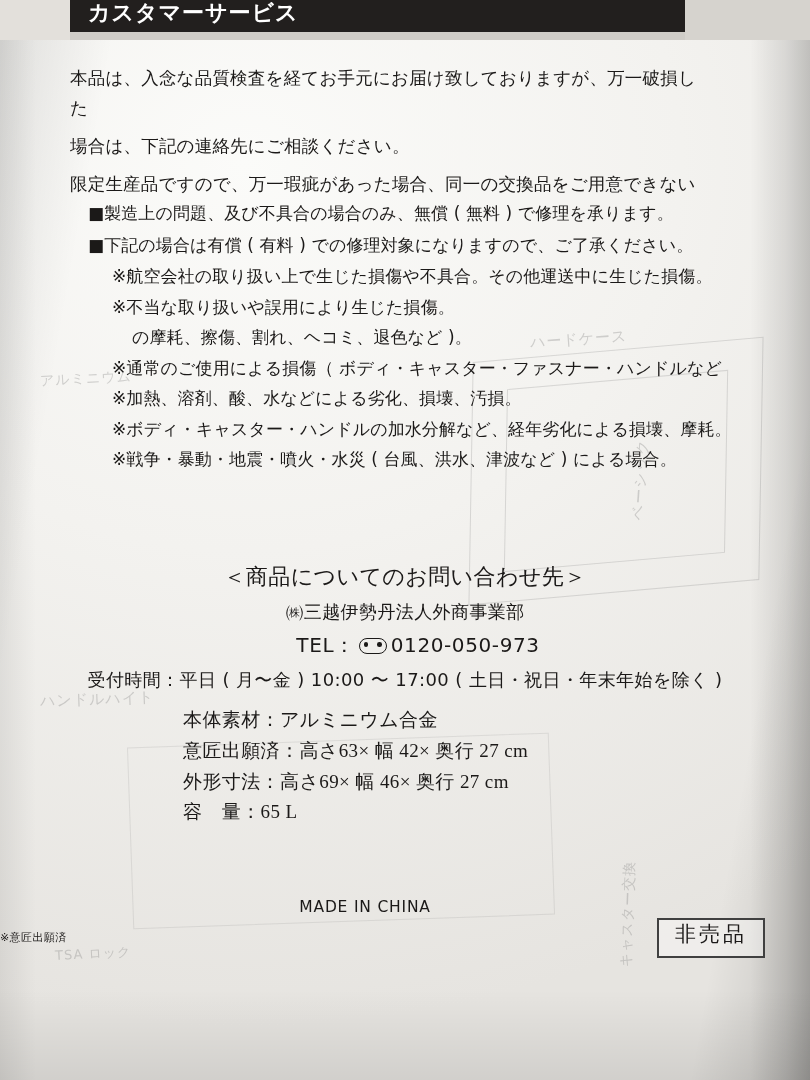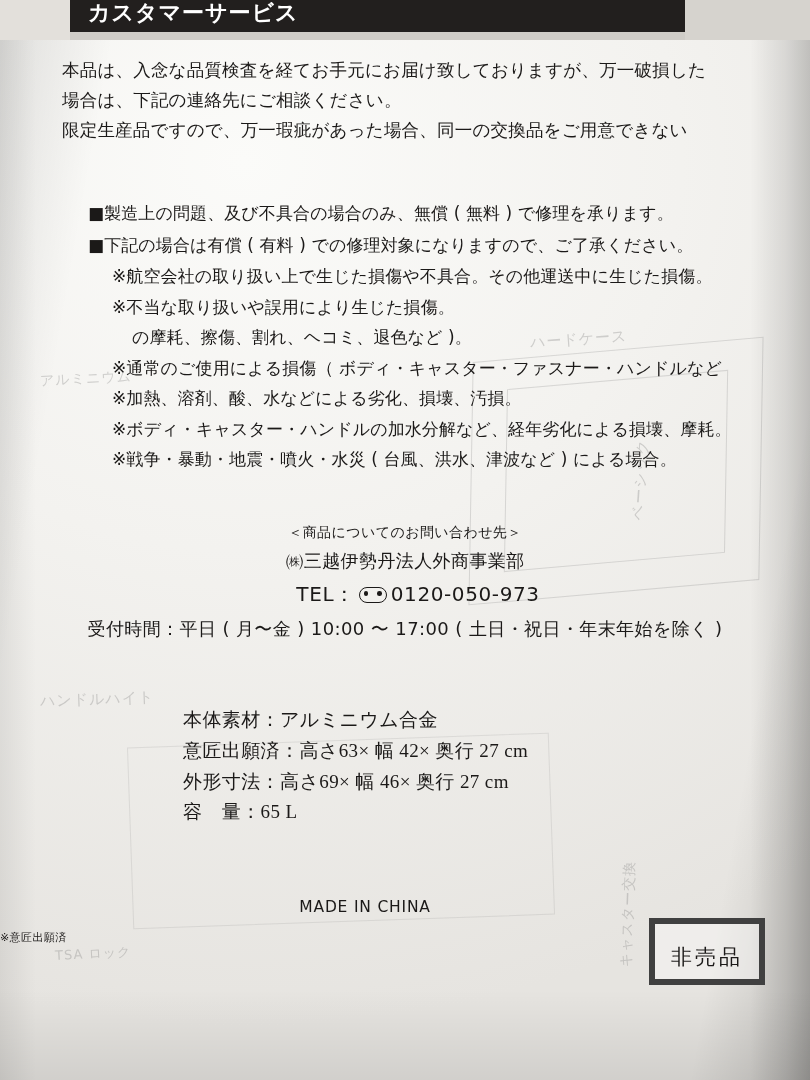--- a/index.html
+++ b/index.html
@@ -113,21 +113,21 @@
   }
 
   .intro {
     position: absolute;
     left: 62px; top: 55px;
     width: 660px;
     font-size: 17.5px;
     line-height: 1.72;
     letter-spacing: 0.2px;
   }
-  .intro p { margin: 0; }
+  .intro p { margin: 8px; }
 
   .bullets {
     position: absolute;
     left: 88px; top: 200px;
     width: 660px;
     font-size: 17px;
     line-height: 1.62;
     letter-spacing: 0.1px;
   }
   .bullets .b { margin-bottom: 4px; }
@@ -136,21 +136,21 @@
 
   .contact {
     position: absolute;
     left: 0; top: 520px;
     width: 810px;
     text-align: center;
     font-size: 18px;
     line-height: 1.78;
     letter-spacing: 0.4px;
   }
-  .contact .big { font-size: 14px; }
+  .contact .big { font-size: 22px; margin-top: 37px; }
   .contact .tel {
     font-size: 20px;
     letter-spacing: 0.6px;
     padding-left: 26px;
   }
   .tel-icon {
     display: inline-block;
     width: 26px; height: 14px;
     border: 1.6px solid #1b1918;
     border-radius: 8px;
@@ -193,22 +193,22 @@
     left: 0; top: 930px;
     width: 810px;
     text-align: left;
     font-size: 11px;
     letter-spacing: 0.4px;
   }
 
   .not-for-sale {
     position: absolute;
     right: 45px; top: 918px;
-    border: 6px solid #404040;
-    padding: 19px 16px 8px 16px;
+    border: 2px solid #404040;
+    padding: 0 16px 8px 16px;
     font-size: 21px;
     letter-spacing: 3px;
     font-weight: 500;
     background: rgba(255,255,255,0.35);
   }
 </style>
 </head>
 <body>
 
 <div class="photo">

